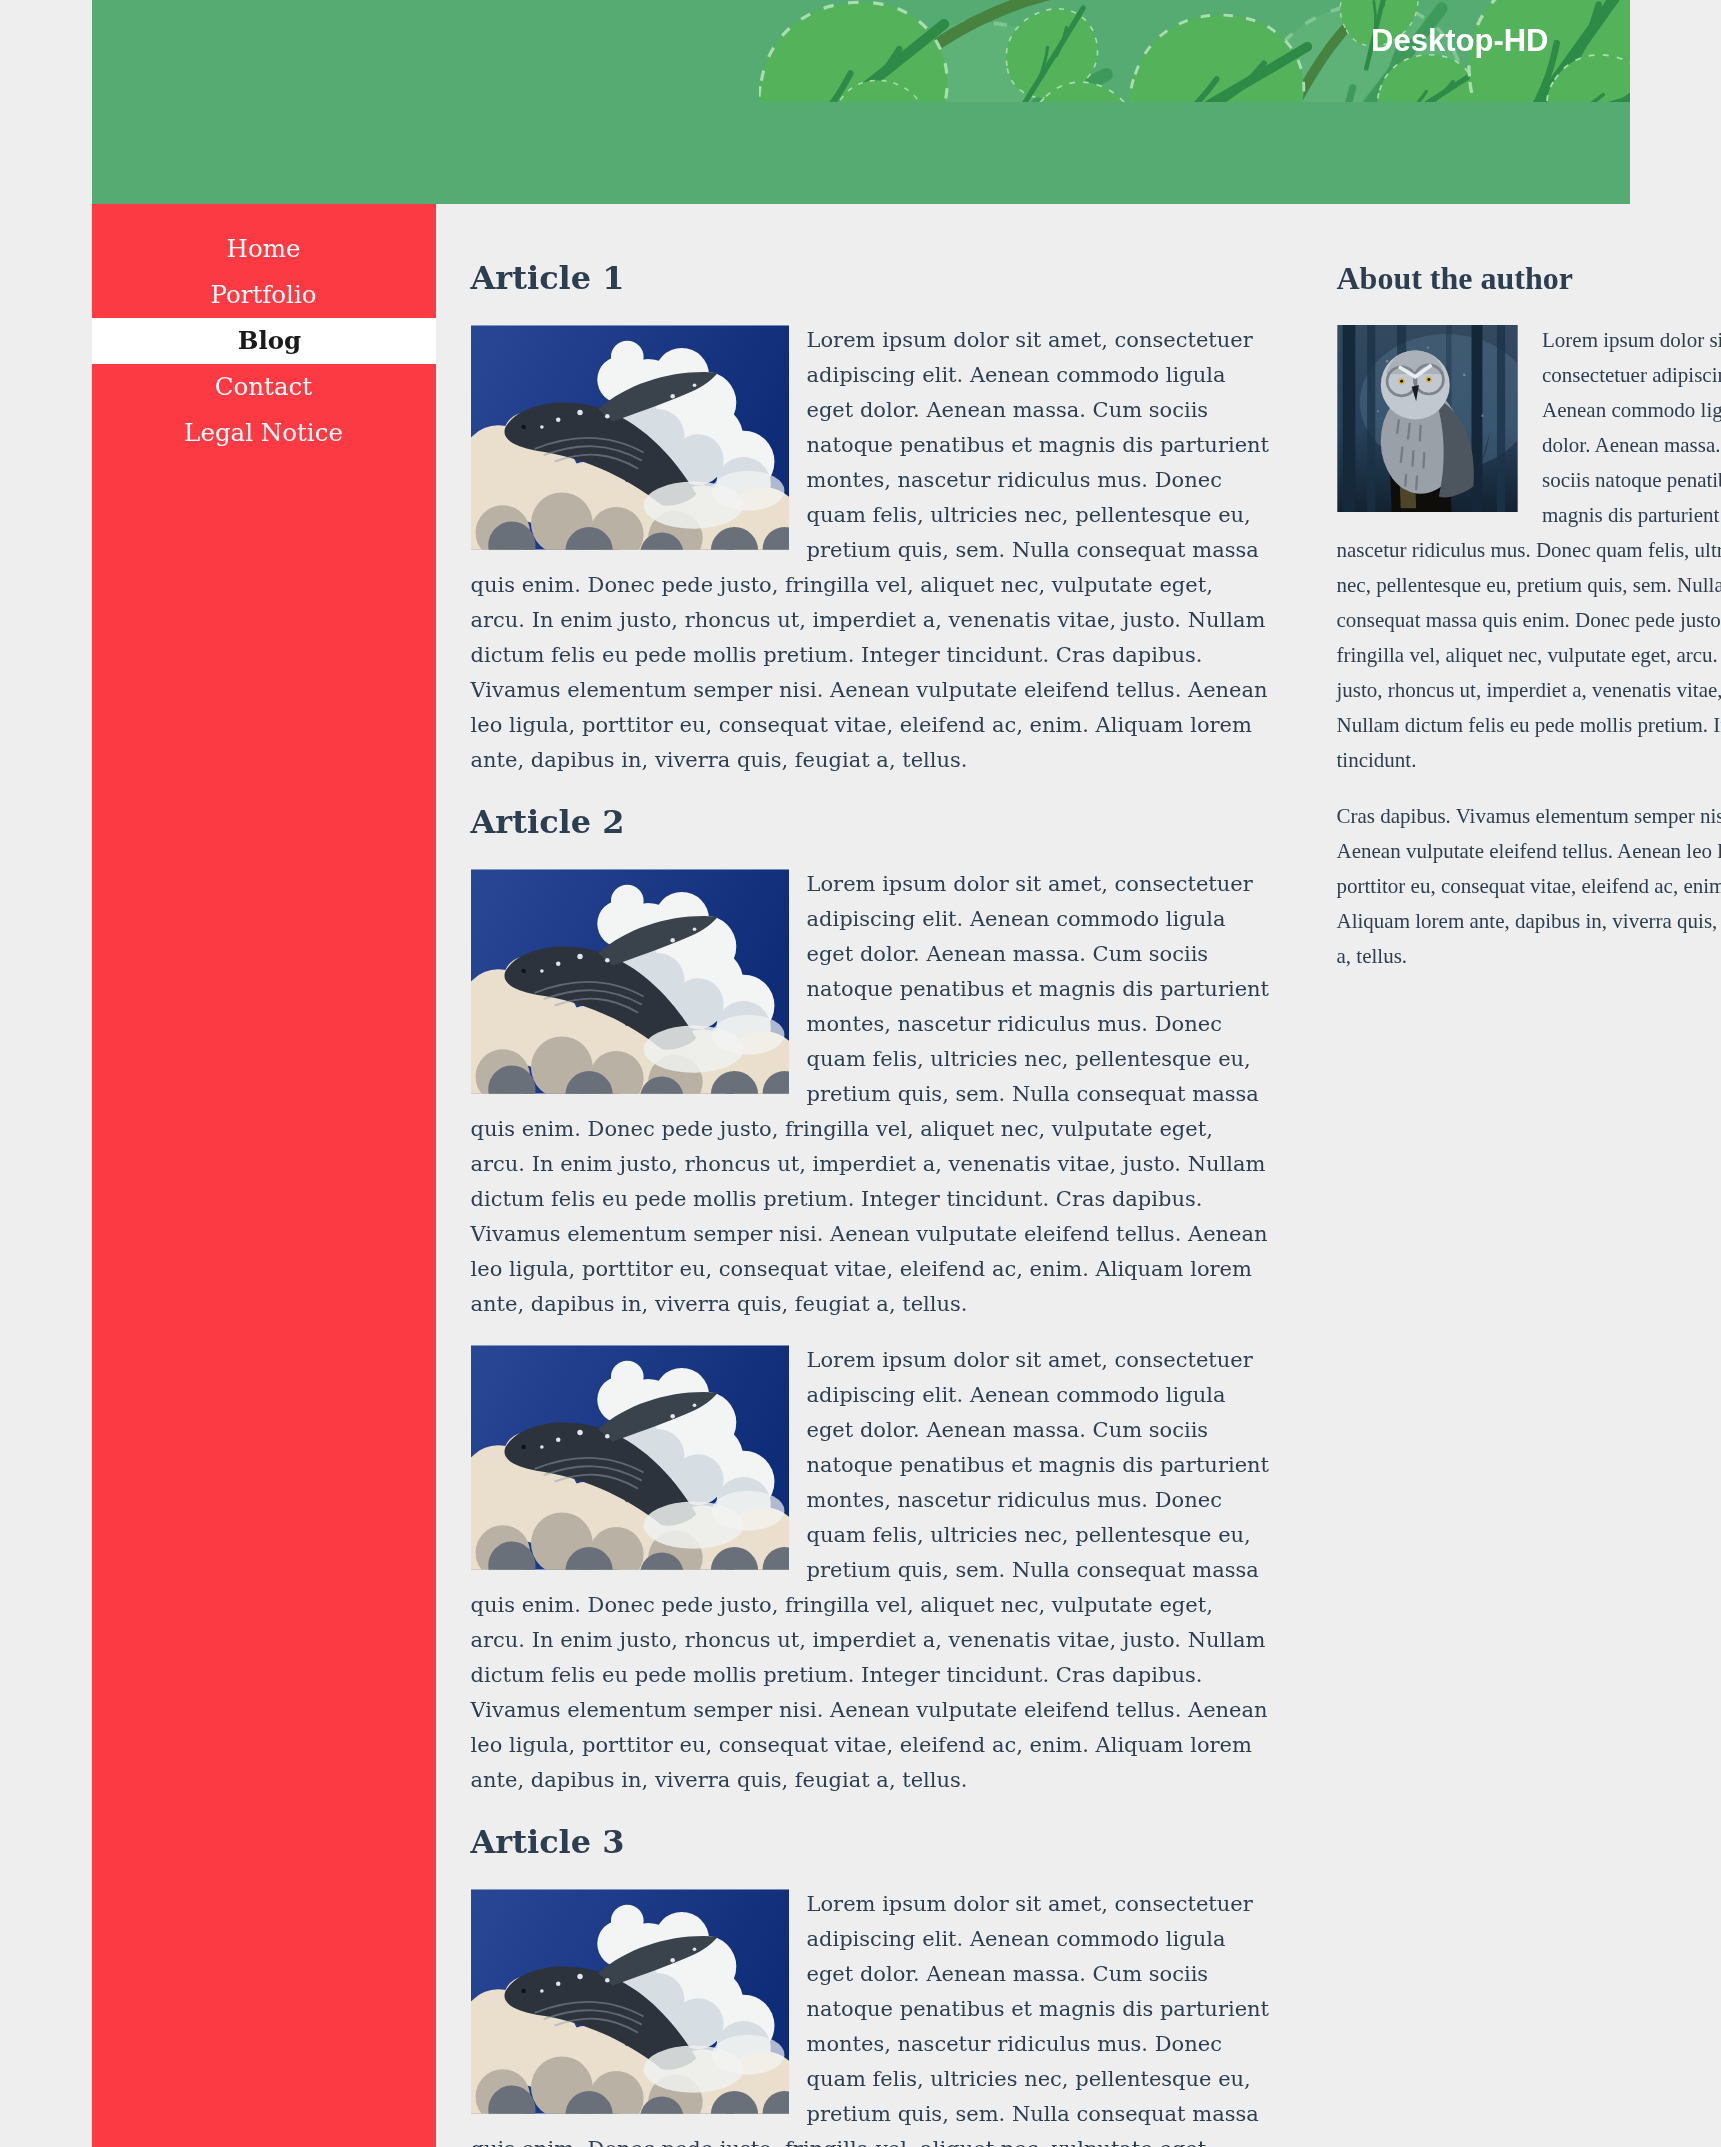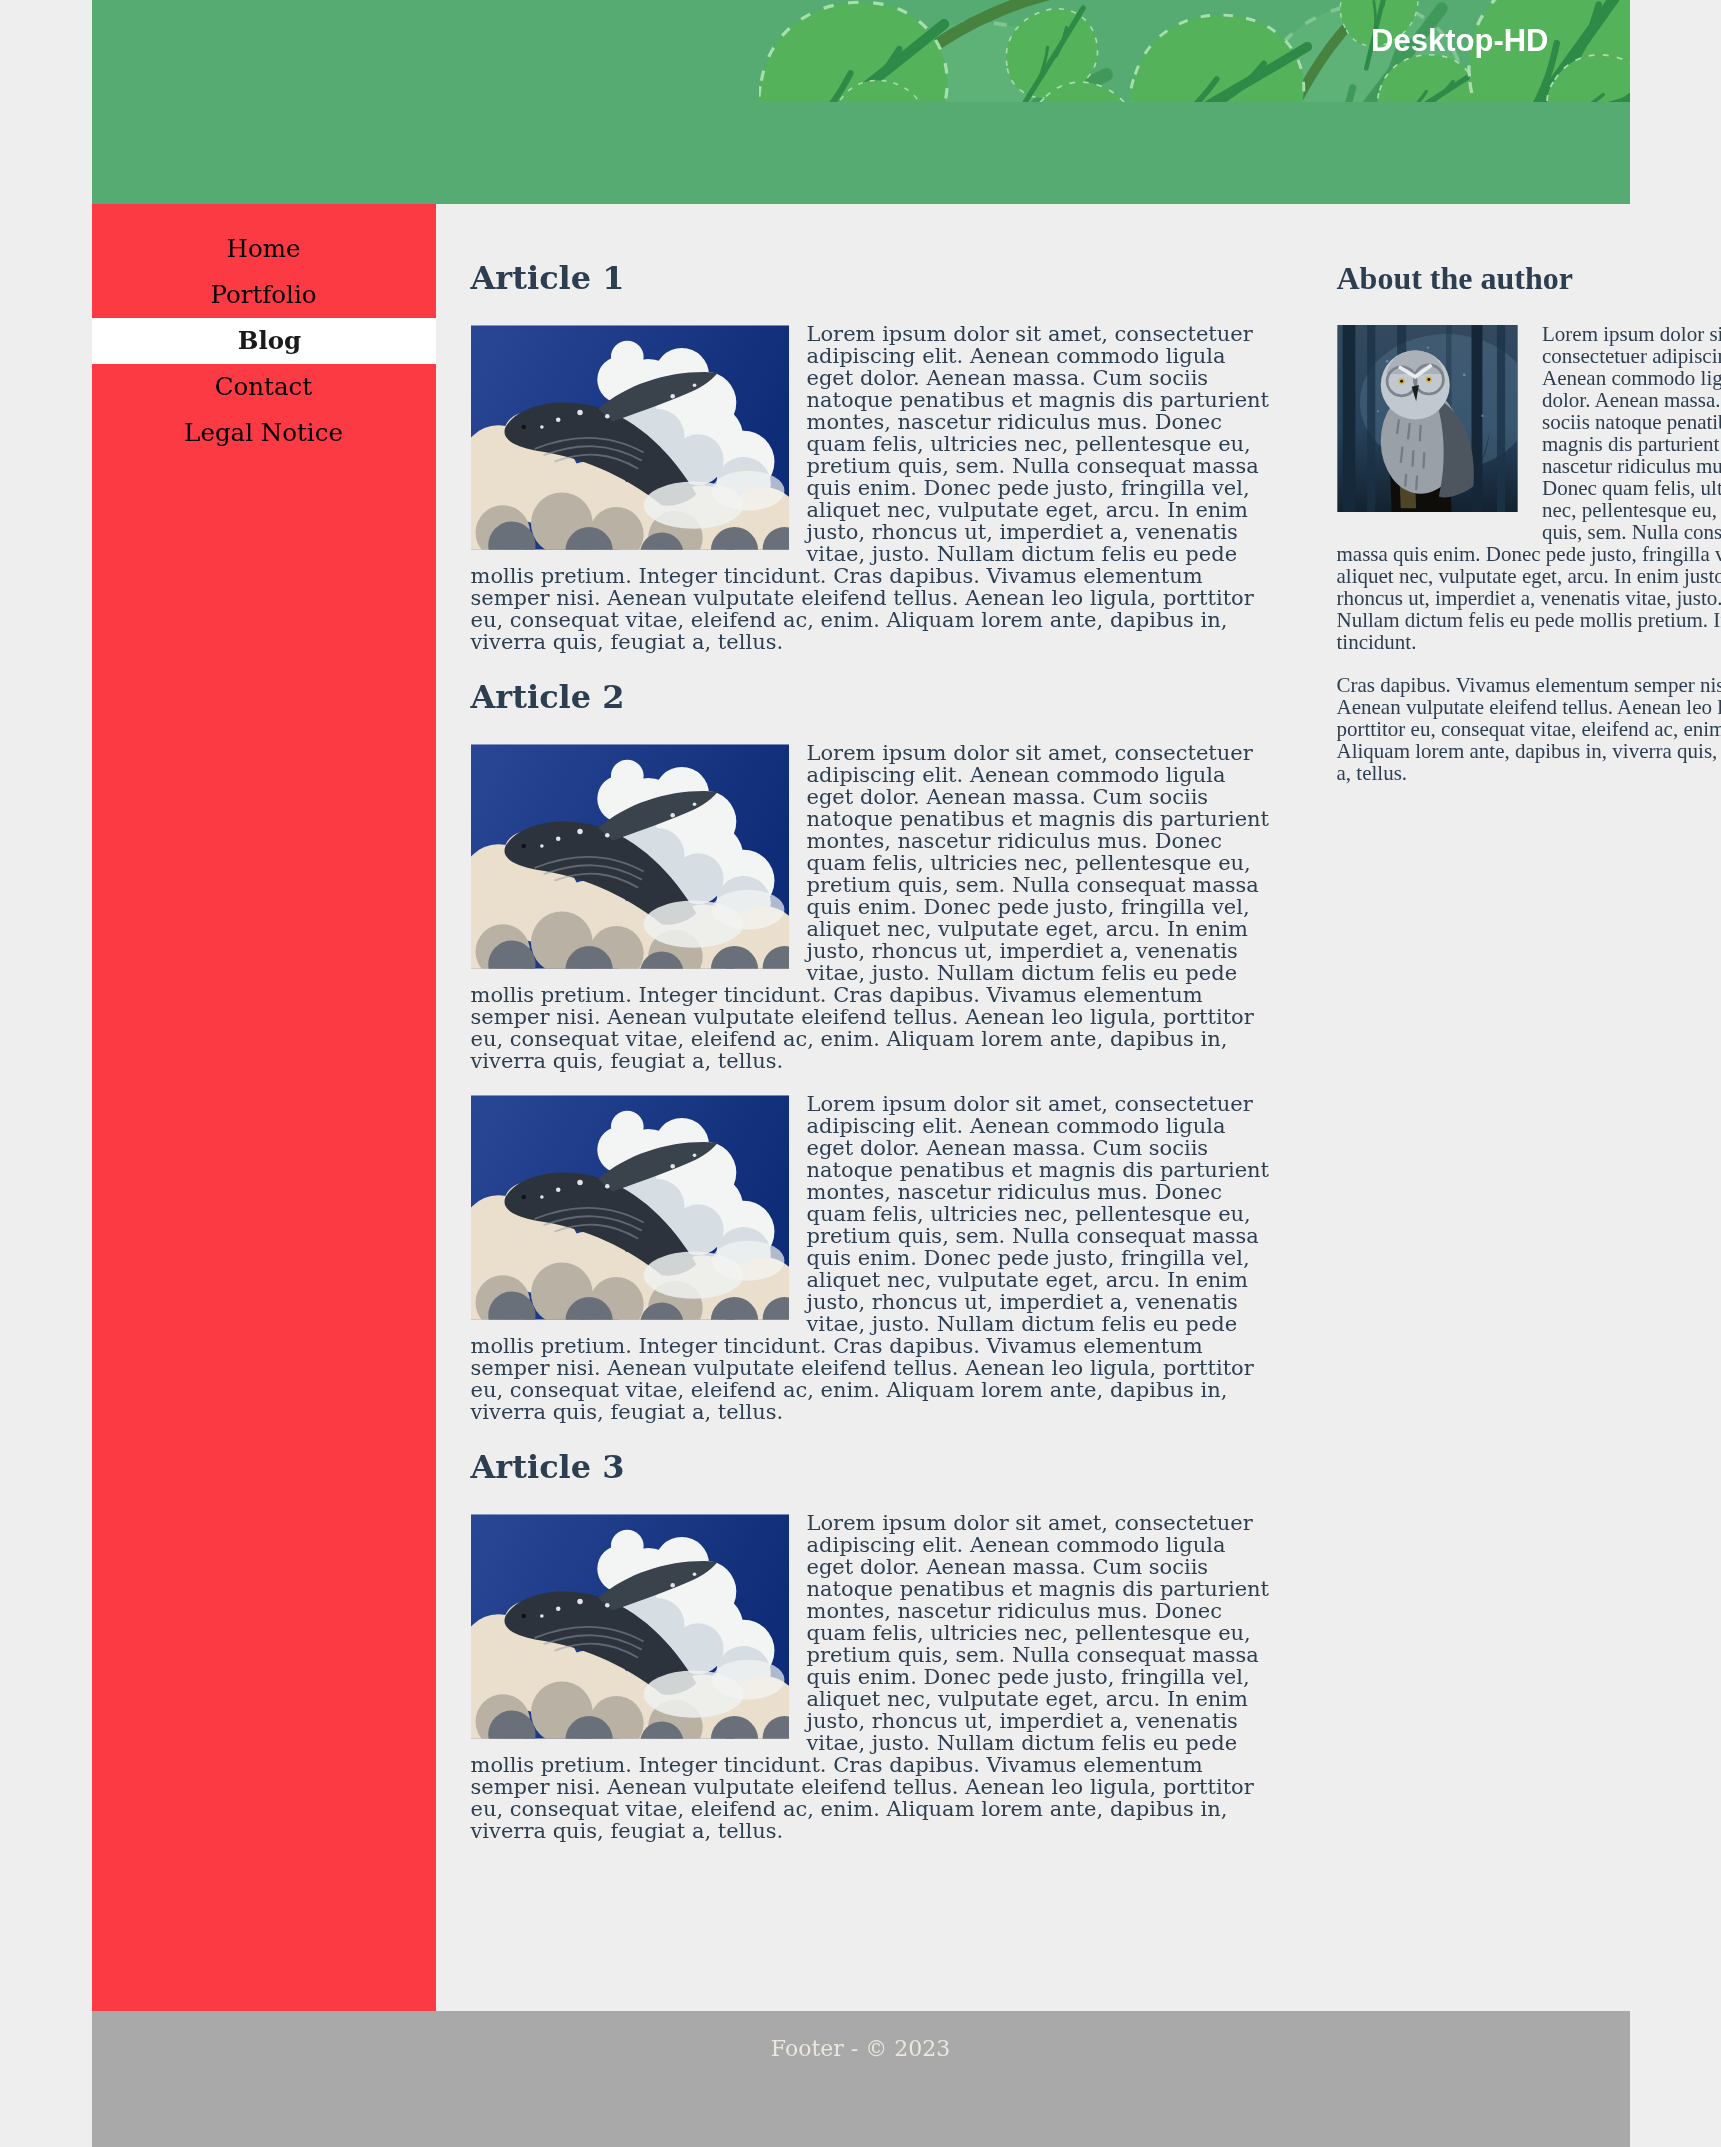--- a/index.html
+++ b/index.html
@@ -47,21 +47,21 @@
     list-style: none;
     margin: 22px 0 0 0;
     padding: 0;
     text-align: center;
   }
   .nav-list a {
     display: block;
     padding: 9px 0;
     font-size: 24.5px;
     line-height: 28px;
-    color: #000000;
+    color: #ffffff;
     text-decoration: none;
   }
   .nav-list li.active a {
     background: #ffffff;
     color: #1a1a1a;
     font-weight: bold;
     padding-left: 12px;
   }
 
   .main {
@@ -75,21 +75,21 @@
 
   h2 {
     font-size: 32px;
     line-height: 37px;
     margin: 26px 0;
     font-weight: bold;
     color: #2c3e50;
   }
   p {
     font-size: 21px;
-    line-height: 22px;
+    line-height: 35px;
     margin: 21px 0;
   }
   .article-block { clear: both; margin-top: 11px; }
 
   .img-float { float: left; margin: 1.8px 18px 7.3px 0; }
   .img-float svg { display: block; width: 318px; height: 225px; }
 
   .owl-float { float: left; margin: 1.8px 24.5px 20px 0; }
   .owl-float svg { display: block; width: 181px; height: 187px; }
 

